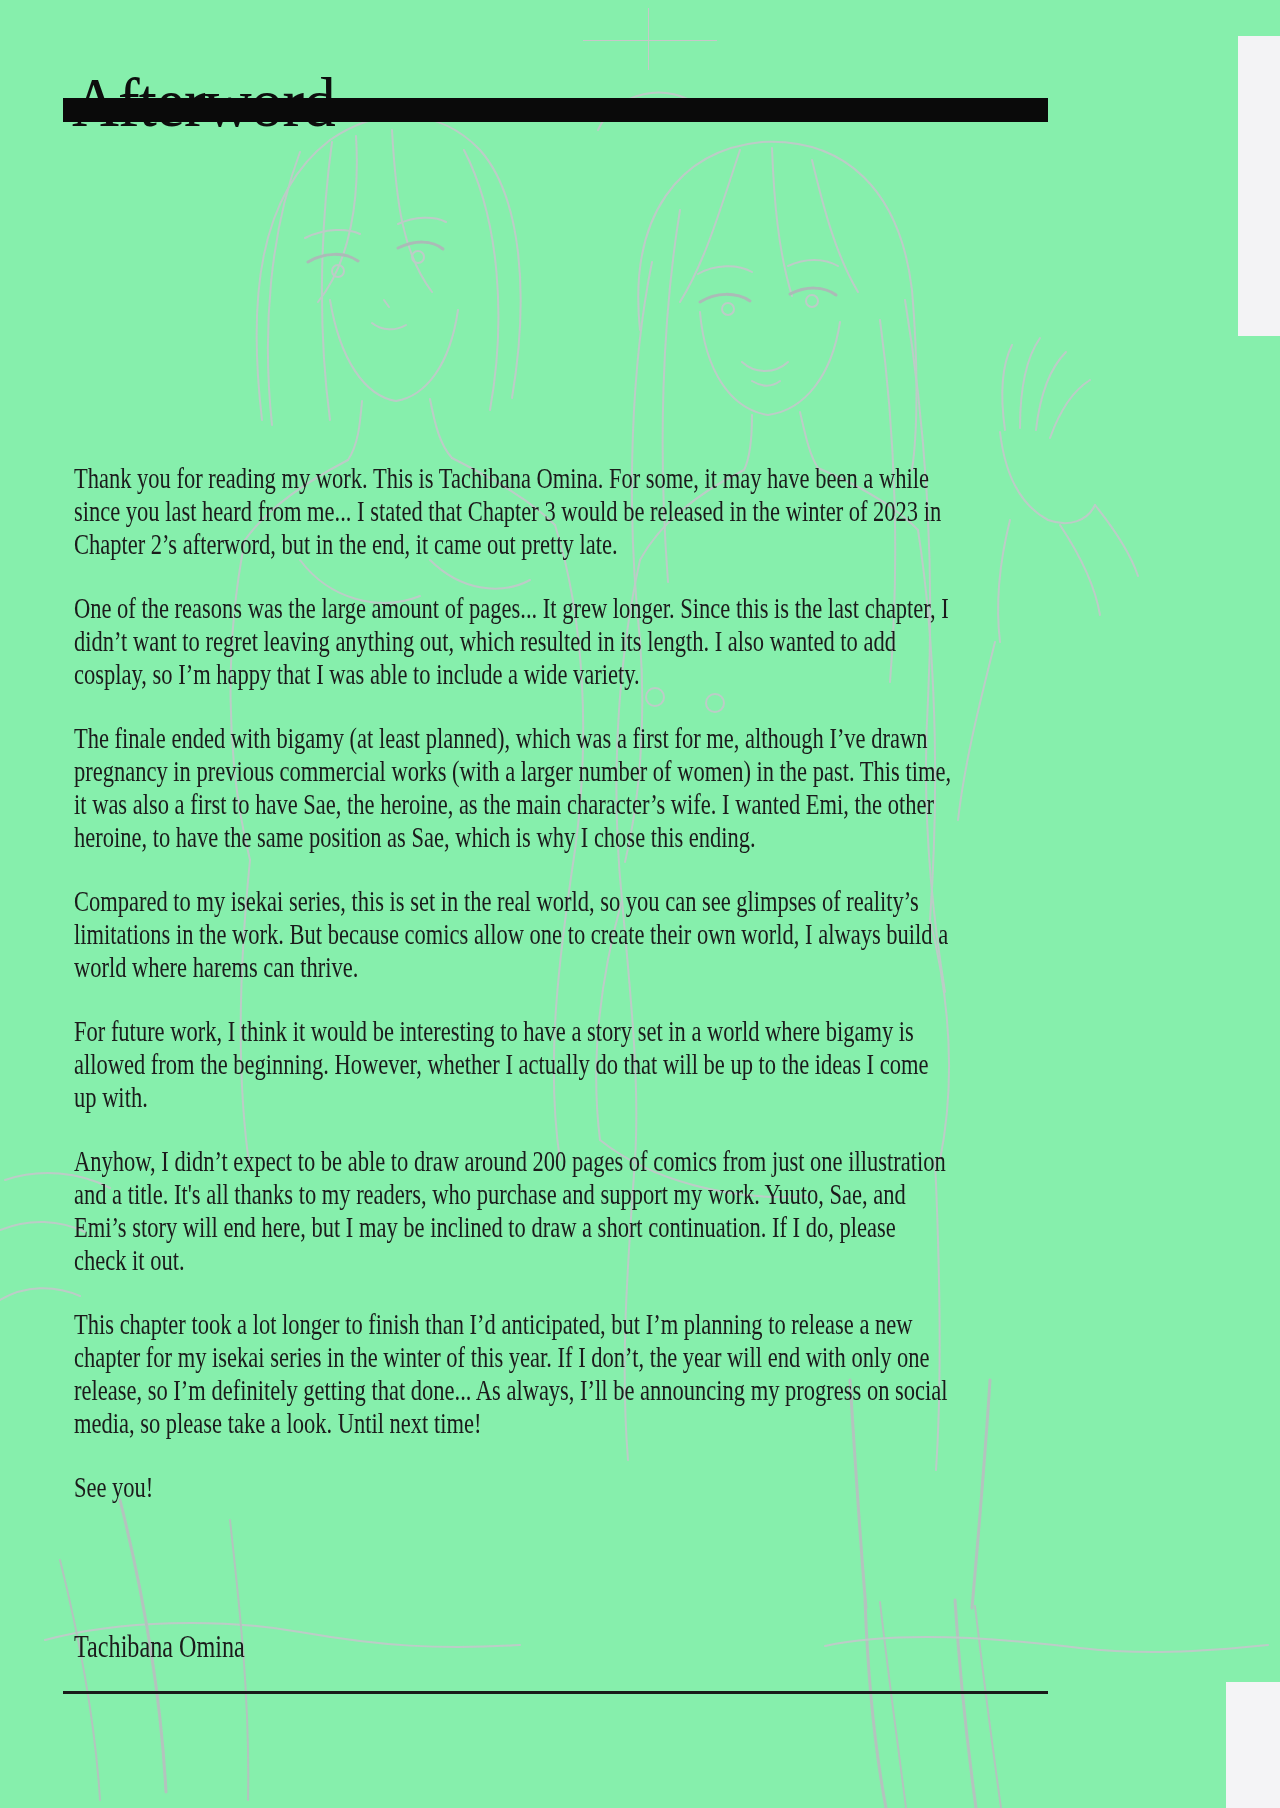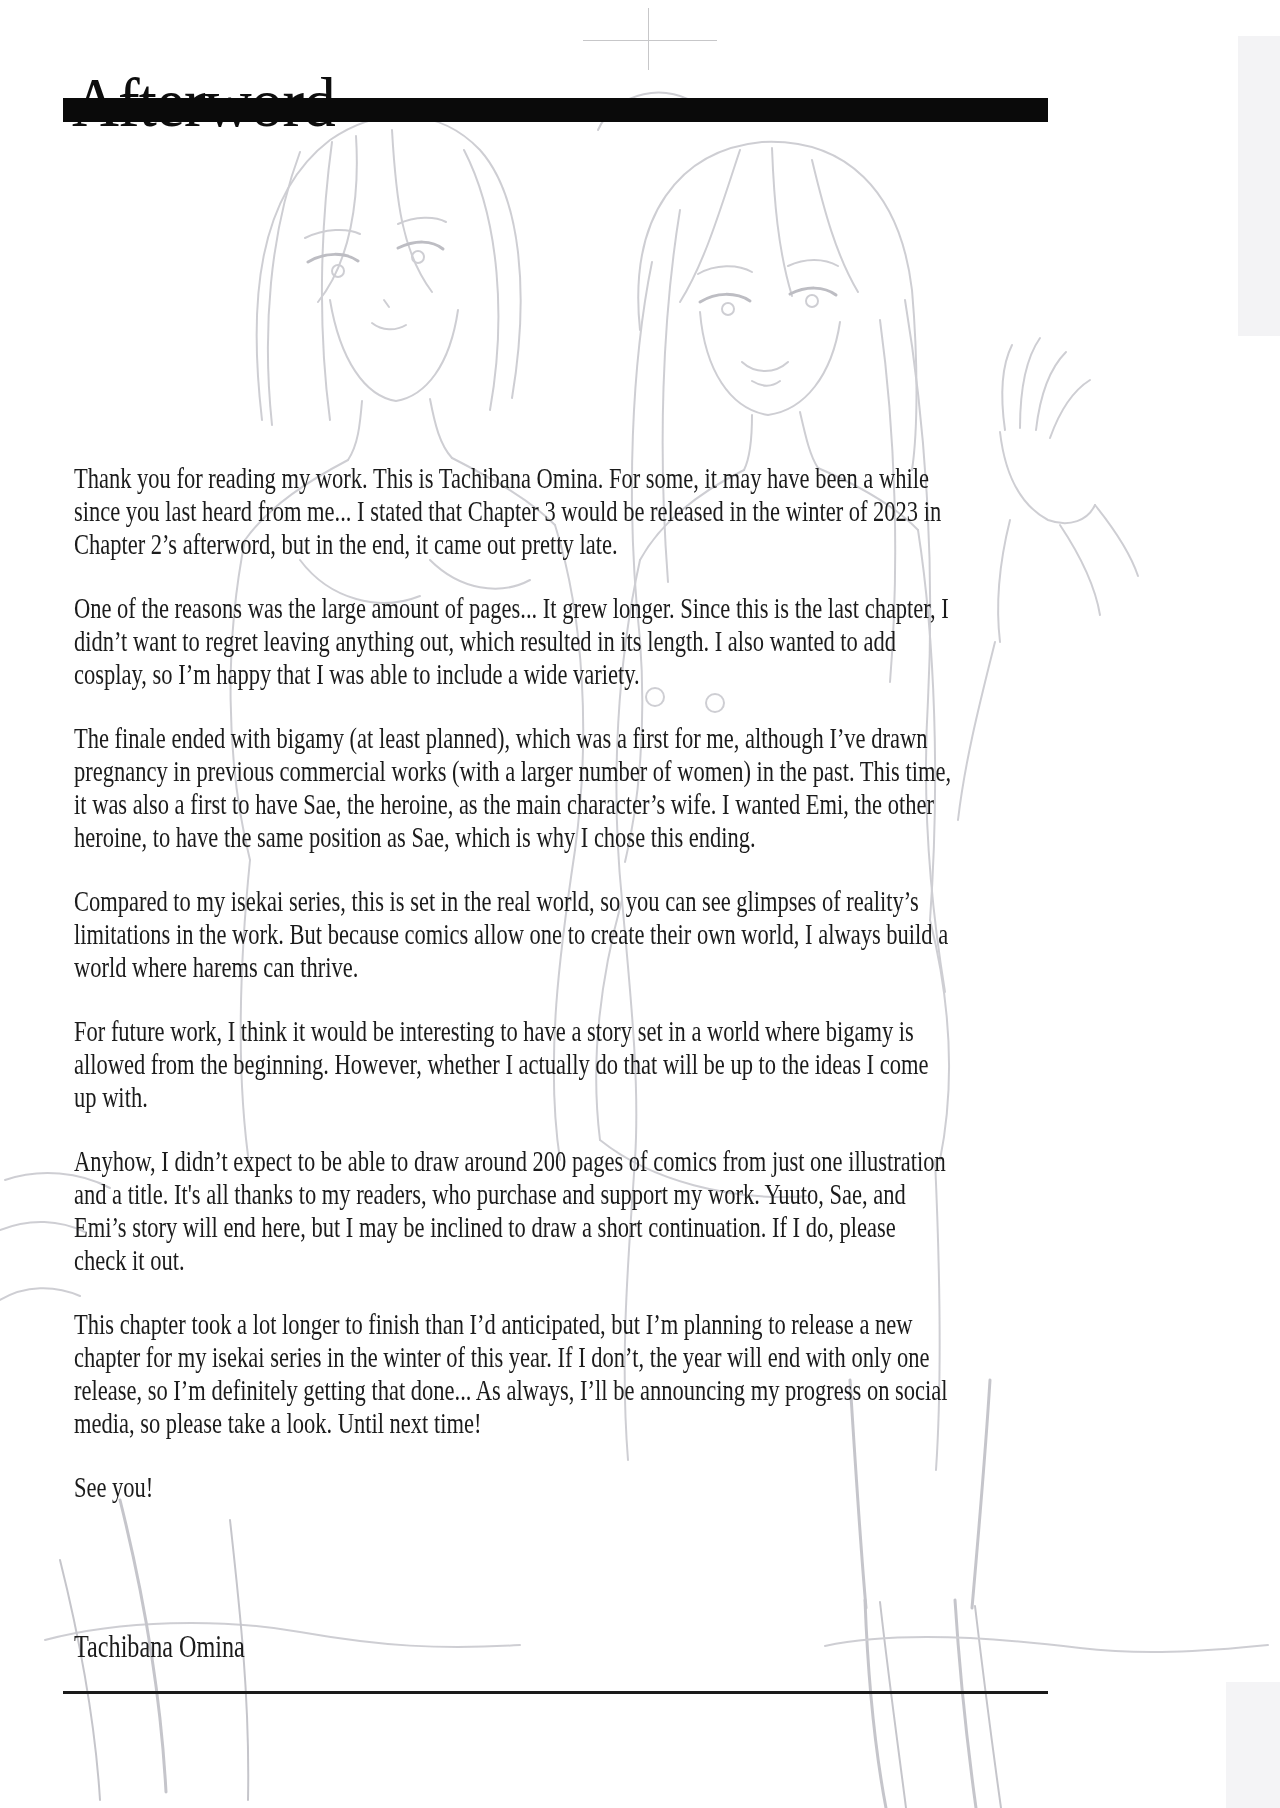--- a/index.html
+++ b/index.html
@@ -1,21 +1,21 @@
 <!DOCTYPE html>
 <html><head>
 <meta charset="utf-8">
 <style>
   html, body { margin: 0; padding: 0; background: #e8e8e8; }
   .page {
     position: relative;
     width: 1280px;
     height: 1808px;
     margin: 0 auto;
-    background: #ffffff;
+    background: #86efac;
     overflow: hidden;
     font-family: "Liberation Serif", "DejaVu Serif", serif;
     color: #1b1b1b;
   }
   .sketch {
     position: absolute;
     left: 0; top: 0;
     width: 1280px; height: 1808px;
     z-index: 1;
   }

